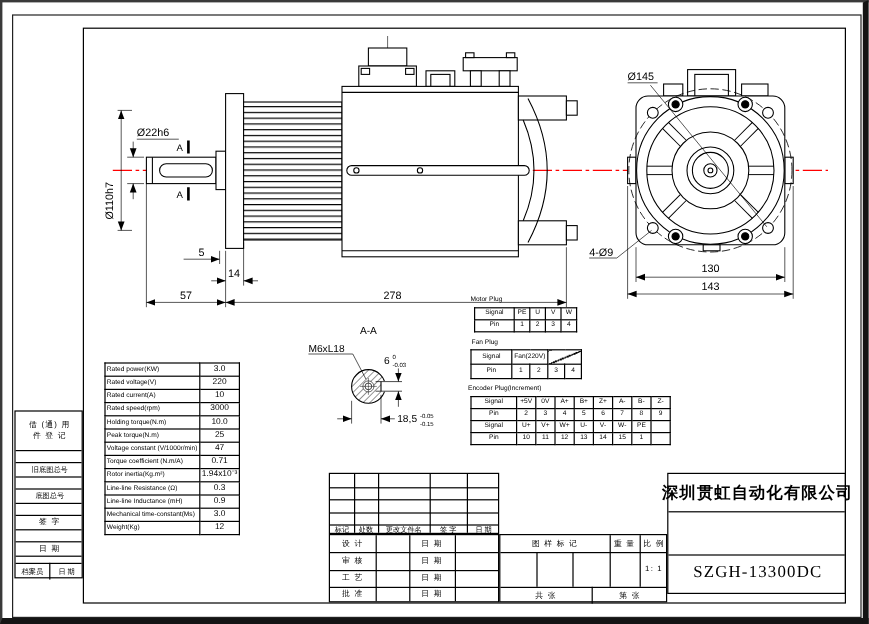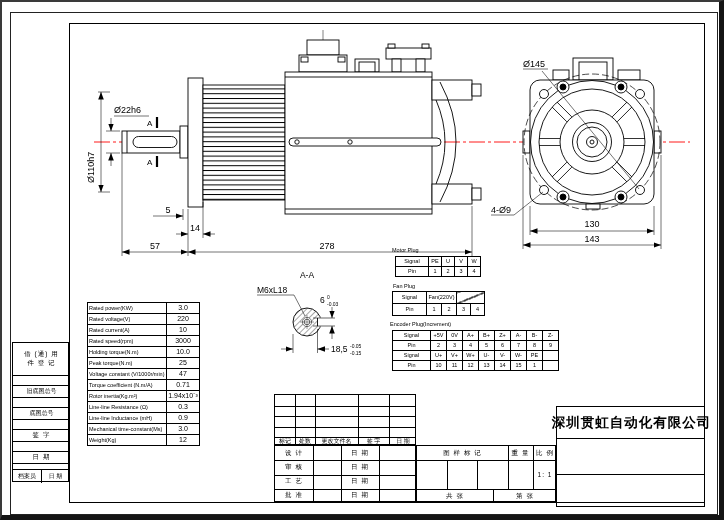--- a/index.html
+++ b/index.html
@@ -474,19 +474,20 @@
     <div class="vline" style="left:60px;top:14px;height:29px;bottom:auto;"></div>
     <div class="vline" style="left:76px;top:43px;height:14px;bottom:auto;"></div>
     <div class="cell cn" style="left:0;top:0;width:91px;height:14px;">图 样 标 记</div>
     <div class="cell cn" style="left:91px;top:0;width:25px;height:14px;">重 量</div>
     <div class="cell cn" style="left:116px;top:0;width:24px;height:14px;">比 例</div>
     <div class="cell cn" style="left:116px;top:14px;width:24px;height:29px;">1: 1</div>
     <div class="cell cn" style="left:0;top:43px;width:76px;height:14px;">共        张</div>
     <div class="cell cn" style="left:76px;top:43px;width:64px;height:14px;">第        张</div>
   </div>
 
-  <div class="abs" style="left:554px;top:404px;width:149px;height:101px;border:1.4px solid #000;">
+  <div class="abs" style="left:554px;top:392px;width:149px;height:101px;border:1.4px solid #000;">
     <div class="hline" style="top:31px;"></div>
       <div class="hline" style="top:67px;"></div>
     <div class="cell company" style="left:0;top:0;width:149px;height:31px;">深圳贯虹自动化有限公司</div>
+    <div class="cell model" style="left:0;top:67px;width:149px;height:32px;">SZGH-13300DC</div>
   </div>
 
 </div>
 
 </body></html>

